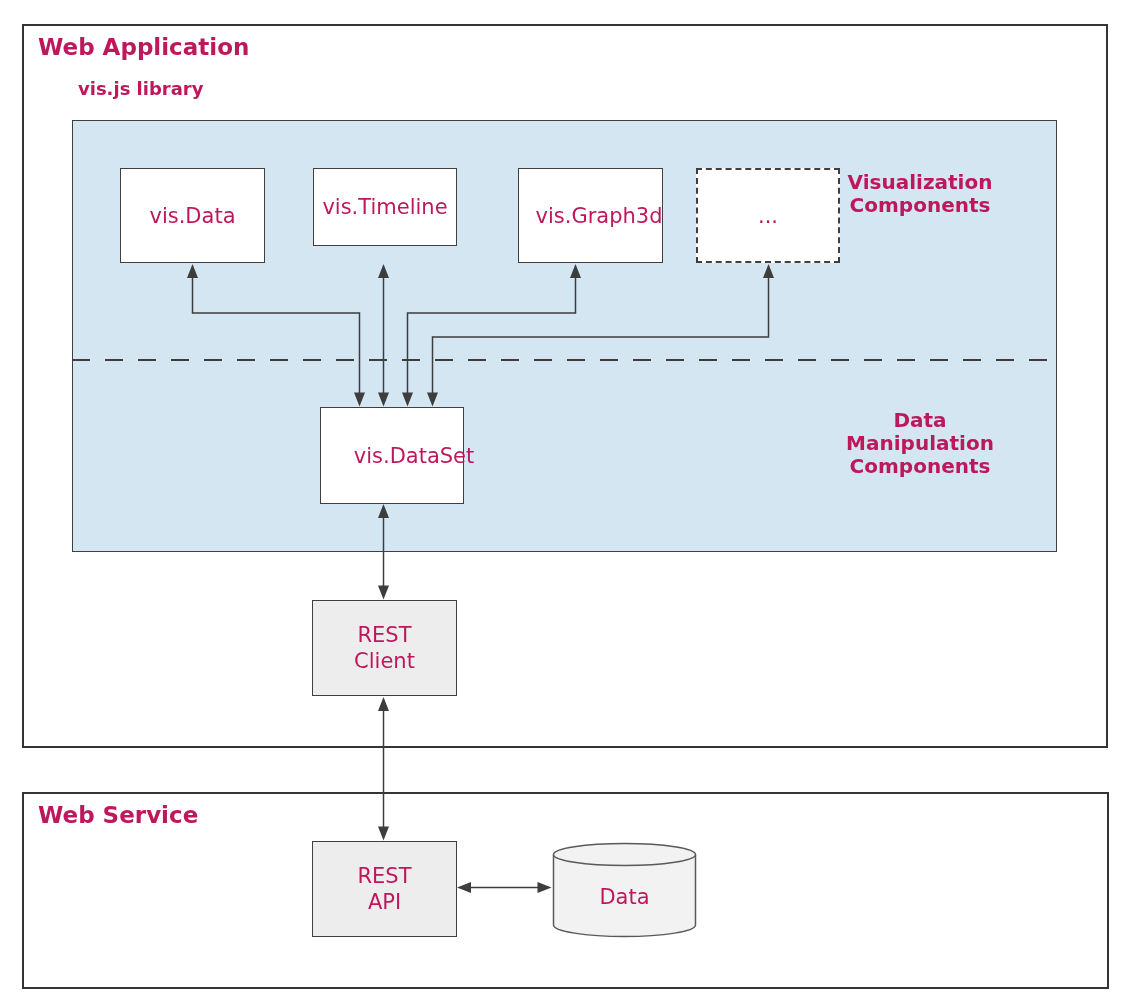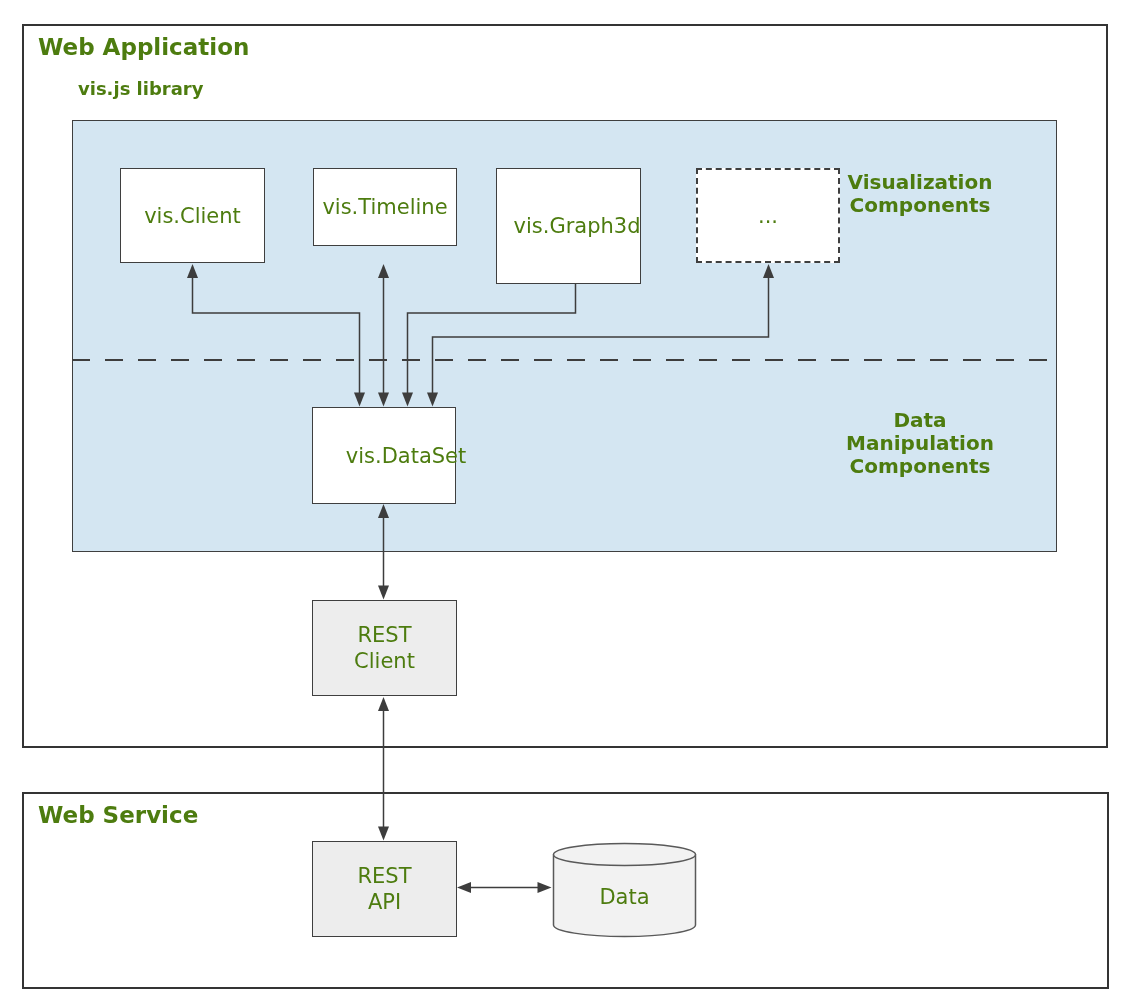--- a/index.html
+++ b/index.html
@@ -6,21 +6,21 @@
     margin: 0;
     padding: 0;
     background: #ffffff;
   }
   .canvas {
     position: relative;
     width: 1128px;
     height: 1008px;
     background: #ffffff;
     font-family: "DejaVu Sans", "Liberation Sans", sans-serif;
-    color: #4d7c0f;
+    color: #be185d;
     overflow: hidden;
   }
   .container {
     position: absolute;
     border: 2px solid #343434;
     background: transparent;
   }
   .container-title {
     position: absolute;
     left: 14px;
@@ -105,23 +105,23 @@
     width: 100%;
     height: 66px;
     display: flex;
     align-items: center;
     justify-content: center;
     font-size: 21px;
   }
   
   .n-graph     { left: 120px; top: 168px; width: 145px; height: 95px; }
   .n-timeline  { left: 313px; top: 168px; width: 144px; height: 78px; }
-  .n-graph3d   { left: 496px; top: 168px; width: 145px; height: 116px; padding-left: 17px; }
+  .n-graph3d   { left: 518px; top: 168px; width: 145px; height: 95px; padding-left: 17px; }
   .n-more      { left: 696px; top: 168px; width: 144px; height: 95px; }
-  .n-dataset   { left: 312px; top: 407px; width: 144px; height: 97px; padding-left: 44px; }
+  .n-dataset   { left: 320px; top: 407px; width: 144px; height: 97px; padding-left: 44px; }
   .n-restclient{ left: 312px; top: 600px; width: 145px; height: 96px; }
   .n-restapi   { left: 312px; top: 841px; width: 145px; height: 96px; }
 </style>
 </head>
 <body>
 
 <div class="canvas">
 
   <div class="container" style="left:22px; top:24px; width:1082px; height:720px;">
     <div class="container-title">Web Application</div>
@@ -170,21 +170,21 @@
       <polygon points="383.5,599.5 378,585.5 389,585.5"></polygon>
 
       <polygon points="383.5,697 378,711 389,711"></polygon>
       <polygon points="383.5,840.5 378,826.5 389,826.5"></polygon>
 
       <polygon points="457,887.5 471,882 471,893"></polygon>
       <polygon points="551.5,887.5 537.5,882 537.5,893"></polygon>
     </g>
   </svg>
 
-  <div class="node n-graph">vis.Client</div>
+  <div class="node n-graph">vis.Data</div>
   <div class="node n-timeline">vis.Timeline</div>
   <div class="node n-graph3d">vis.Graph3d</div>
   <div class="node dashed n-more">...</div>
 
   <div class="section-label" style="left:820px; top:171px;">Visualization
 Components</div>
   <div class="section-label" style="left:820px; top:409px;">Data
 Manipulation
 Components</div>
 

